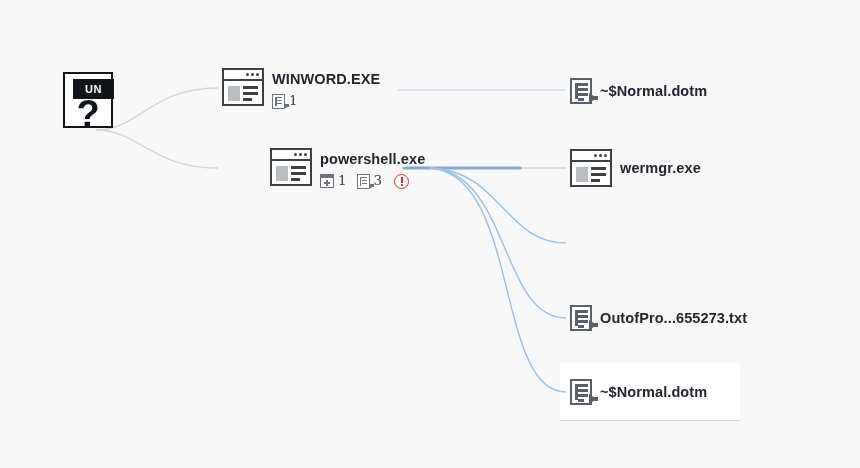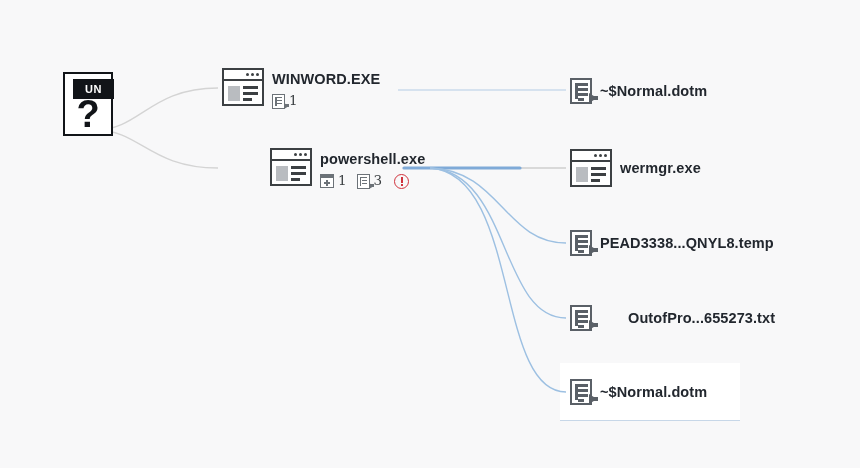--- a/index.html
+++ b/index.html
@@ -15,21 +15,21 @@
 
   .node{position:absolute;display:flex;align-items:flex-start;}
   .node-label{
     font-size:14.5px;font-weight:bold;color:#22272e;
     letter-spacing:.1px;white-space:nowrap;line-height:1;
   }
 
   
   #root-node{left:28px;top:72px;width:120px;display:block;text-align:center;}
   .doc-unknown{
-    position:relative;width:50px;height:64px;margin:0 auto;
+    position:relative;width:50px;height:56px;margin:0 auto;
     background:#ffffff;border:2.5px solid #111418;box-sizing:border-box;
   }
   .doc-unknown .un-band{
     position:absolute;left:8px;top:5px;right:-3px;height:20px;
     background:#111418;color:#ffffff;font-size:11px;font-weight:bold;
     letter-spacing:.6px;display:flex;align-items:center;justify-content:center;
   }
   .doc-unknown .qmark{
     position:absolute;left:0;right:0;top:21px;
     font-size:38px;font-weight:bold;line-height:1;color:#111418;
@@ -249,34 +249,22 @@
       <div class="thumb"></div>
       <div class="lines">
           <b></b>
           <b></b>
           <b class="short"></b>
         </div>
     </div>
     <span class="node-label">wermgr.exe</span>
   </div>
 
-  <div class="node file-node" style="left:570px;top:230px;">
-    <span class="file-icon">
-      <i class="fl f1"></i>
-        <i class="fl f2"></i>
-        <i class="fl f3"></i>
-        <i class="fl f4"></i>
-      <i class="stem"></i>
-        <i class="arrowtail"></i>
-        <i class="arrow"></i>
-    </span>
-    <span class="node-label">PEAD3338...QNYL8.temp</span>
-  </div>
-
-  <div class="node file-node" style="left:570px;top:305px;gap:28px;">
+
+  <div class="node file-node" style="left:570px;top:305px;">
     <span class="file-icon">
       <i class="fl f1"></i>
         <i class="fl f2"></i>
         <i class="fl f3"></i>
         <i class="fl f4"></i>
       <i class="stem"></i>
         <i class="arrowtail"></i>
         <i class="arrow"></i>
     </span>
     <span class="node-label">OutofPro...655273.txt</span>

